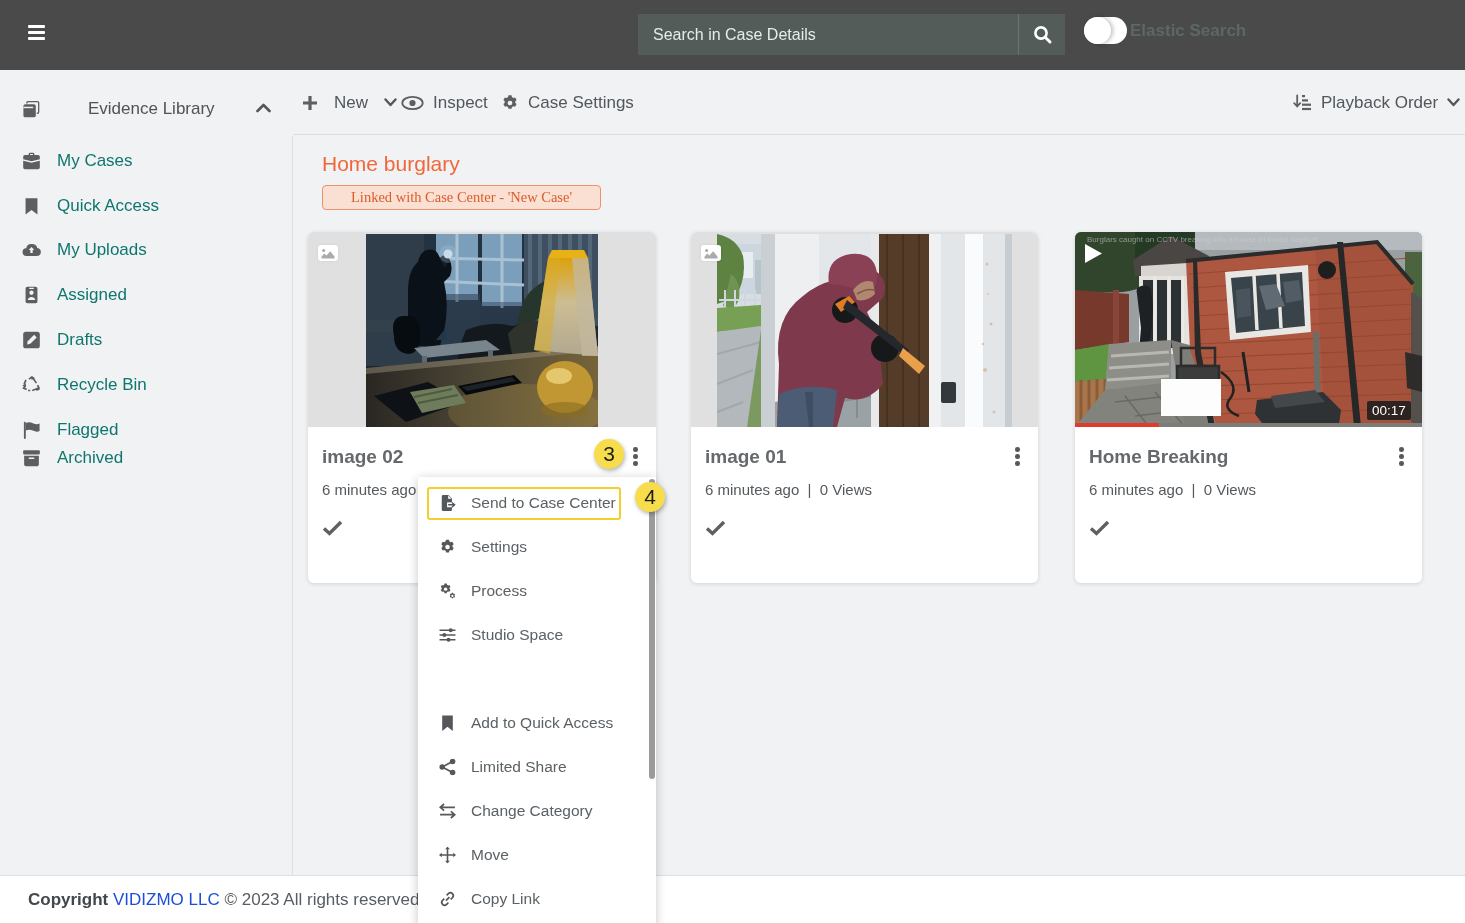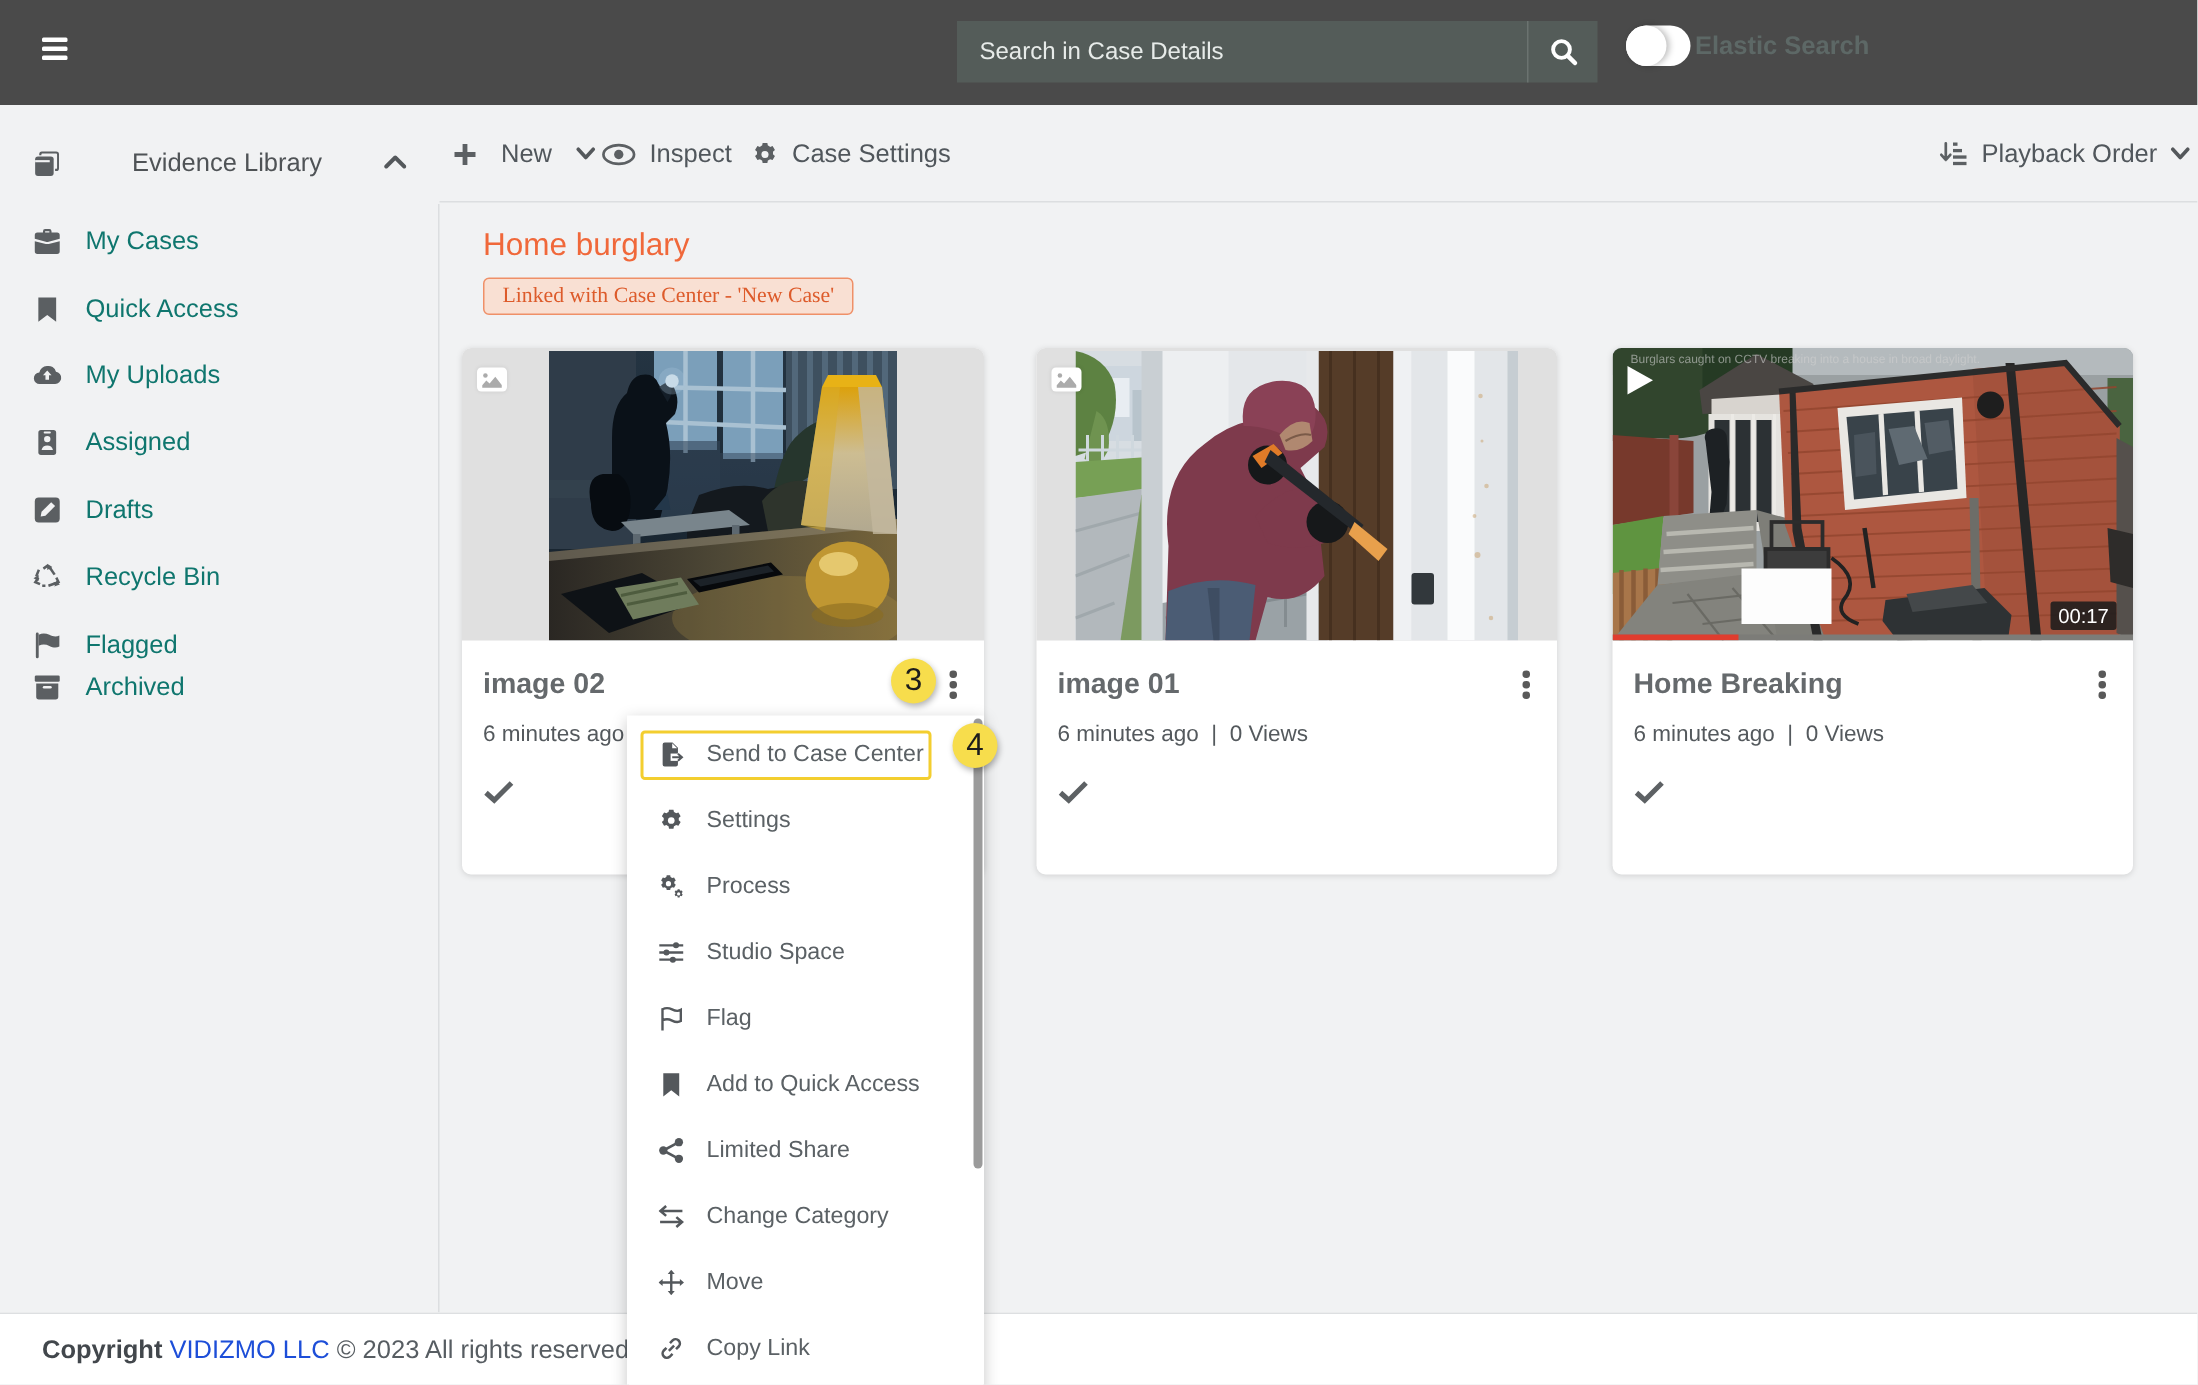--- a/index.html
+++ b/index.html
@@ -22,21 +22,21 @@
   .side-item .ic { position:absolute; left:22px; top:50%; transform:translateY(-50%); width:19px; height:19px; }
   .side-item .lb { position:absolute; left:57px; top:50%; transform:translateY(-50%); font-size:17px; color:#0f766e; }
   #evlib .lb { left:58px; color:#4f5356;margin-left:30px; }
 
   
   #toolbar { position:absolute; left:293px; top:70px; width:1172px; height:65px; border-bottom:1px solid #dcdee0; }
   .tb-item { position:absolute; top:0; height:65px; display:flex; align-items:center; gap:9px; color:#51575c; font-size:17px; }
 
   
   #heading { position:absolute; left:322px; top:152px; font-size:21px; color:#f0683a; }
-  #linkbadge { position:absolute; left:322px; top:185px; height:25px; line-height:23px; padding:0 12px; border:1px solid #ef9068; border-radius:4px; background:#f9e0d3; color:#dd5b2b; font-family:"Liberation Serif", serif; font-size:14.5px; }
+  #linkbadge { position:absolute; left:322px; top:185px; height:25px; line-height:23px; padding:0 28px; border:1px solid #ef9068; border-radius:4px; background:#f9e0d3; color:#dd5b2b; font-family:"Liberation Serif", serif; font-size:14.5px; }
 
   .card { position:absolute; top:232px; height:351px; background:#fff; border-radius:6px; box-shadow:0 1px 4px rgba(0,0,0,0.13); }
   .thumbzone { position:absolute; left:0; top:0; width:100%; height:195px; background:#e0e0e0; border-radius:6px 6px 0 0; overflow:hidden; }
   .card-title { position:absolute; left:14px; top:214px; font-size:19px; font-weight:bold; color:#65696c; }
   .card-meta { position:absolute; left:14px; top:249px; font-size:15px; color:#54595d; }
   .imgicon { position:absolute; left:10px; top:13px; width:20px; height:16px; background:#fff; border-radius:3px; display:flex; align-items:center; justify-content:center; box-shadow:0 0 3px rgba(0,0,0,0.08); }
   .kebab { position:absolute; right:18px; top:215px; width:5px; }
   .kebab div { width:4.6px; height:4.6px; border-radius:50%; background:#595959; margin-bottom:2.6px; }
   .check { position:absolute; left:14px; top:288px; }
 
@@ -554,26 +554,20 @@
           <line x1="0.5" y1="12.5" x2="15.5" y2="12.5"></line>
         </g>
         <g fill="#54585c">
           <circle cx="11" cy="3.5" r="1.9"></circle>
           <circle cx="5" cy="8" r="1.9"></circle>
           <circle cx="9" cy="12.5" r="1.9"></circle>
         </g>
       </svg>
     <div class="mlb">Studio Space</div>
   </div>
-  <div class="m-item" style="top:180px;">
-    <svg class="mic" viewBox="0 0 16 16">
-        <path d="M2.5 1.5 V15.5 M2.5 2.2 C4.5 1.2 6.5 1.3 8.5 2.3 S12.5 3.5 14 2.6 V9.6 C12.5 10.5 10.5 10.3 8.5 9.3 S4.5 8.2 2.5 9.2" fill="none" stroke="#54585c" stroke-width="1.5"></path>
-      </svg>
-    <div class="mlb">Flag</div>
-  </div>
   <div class="m-item" style="top:224px;">
     <svg class="mic" viewBox="0 0 16 16" fill="#54585c">
         <path d="M3 1h10v14.5l-5-3.9-5 3.9z"></path>
       </svg>
     <div class="mlb">Add to Quick Access</div>
   </div>
   <div class="m-item" style="top:268px;">
     <svg class="mic" viewBox="0 0 16 16" fill="#54585c">
         <circle cx="12.8" cy="2.8" r="2.6"></circle>
         <circle cx="3" cy="8" r="2.6"></circle>

